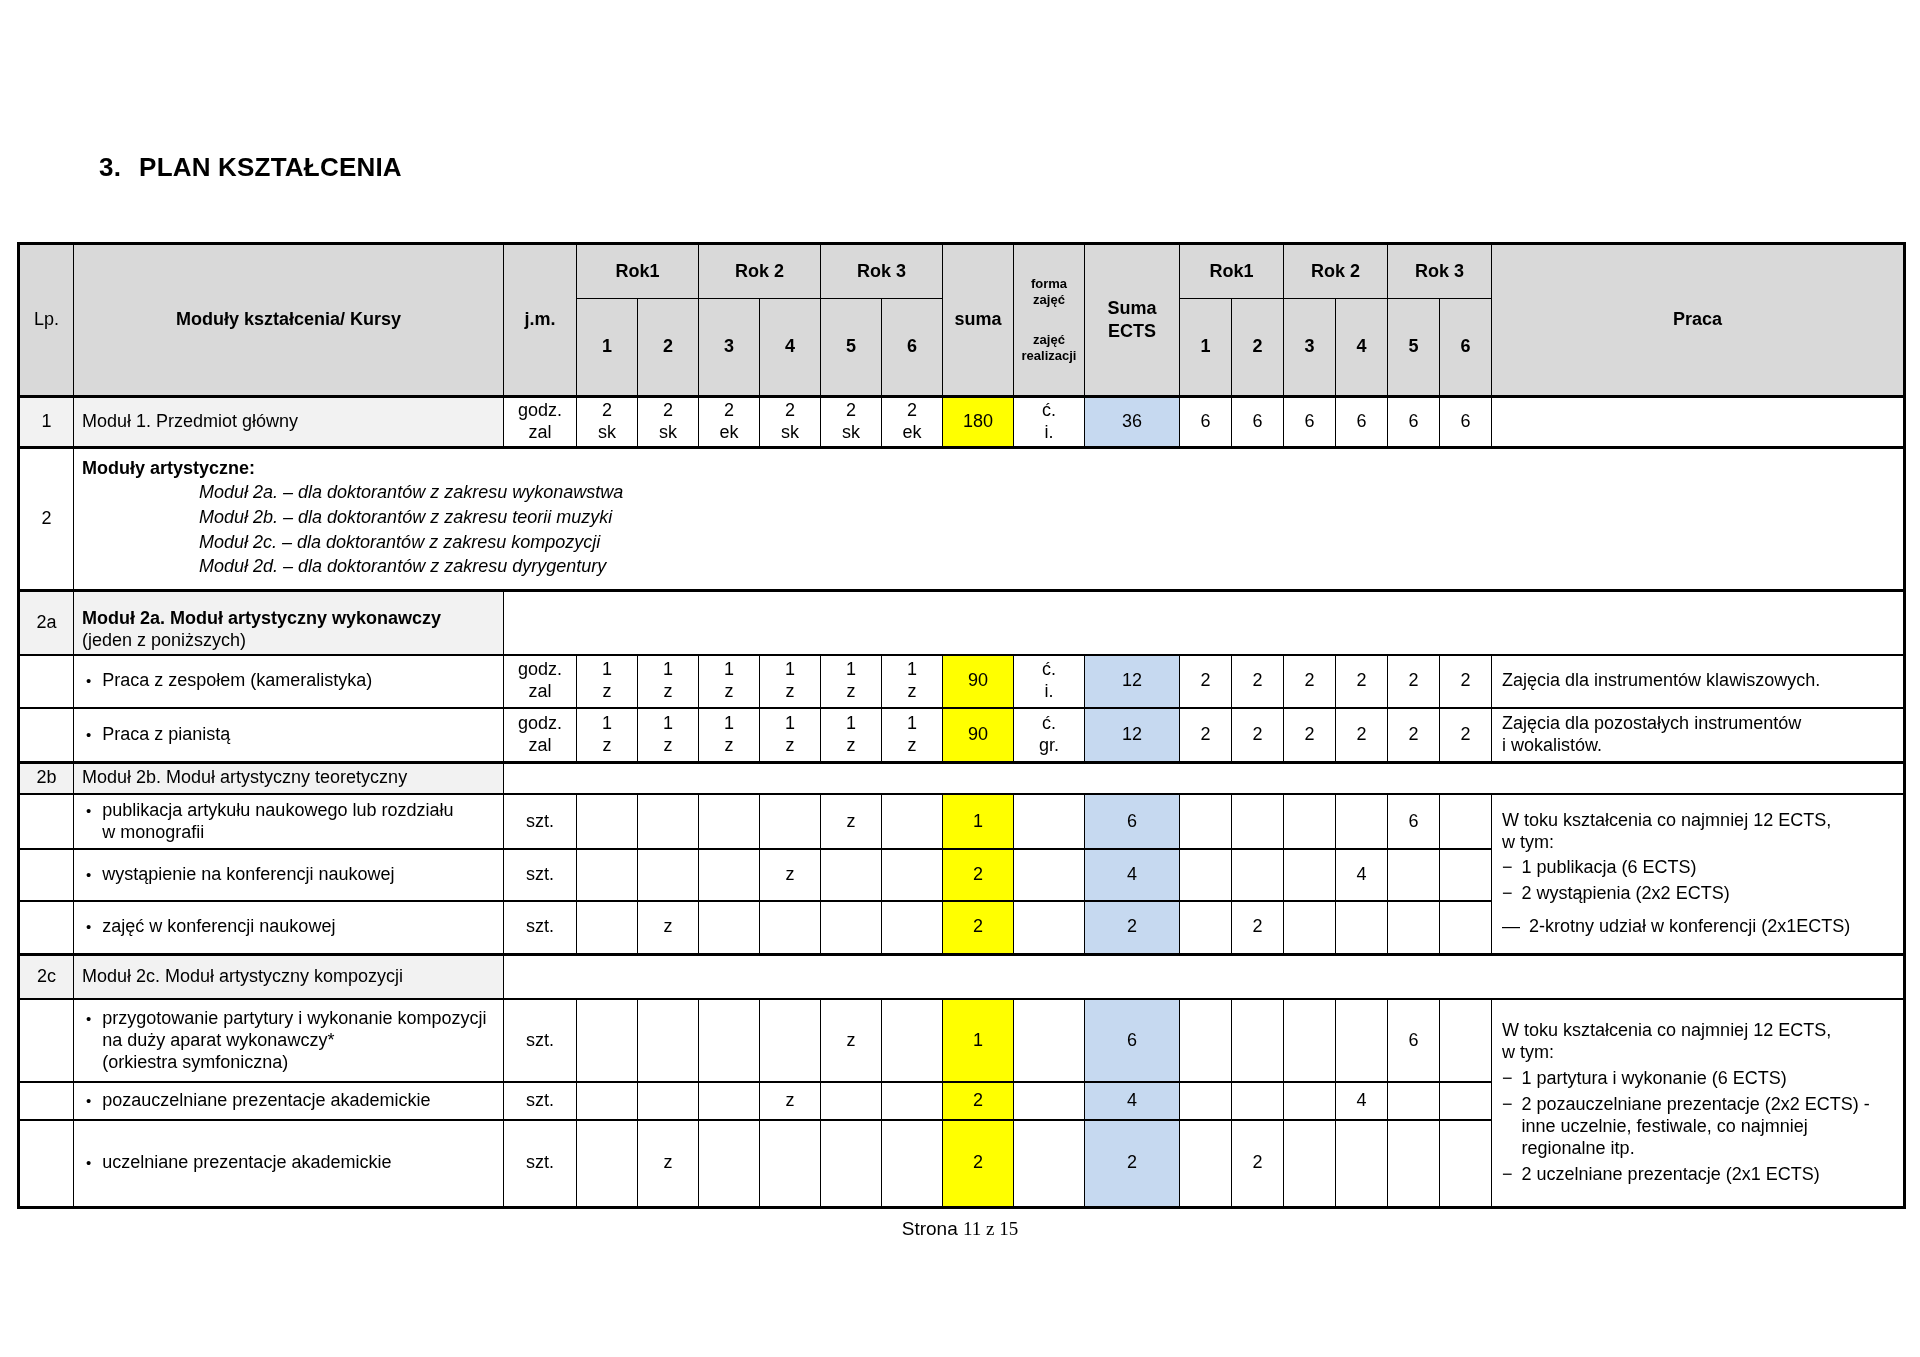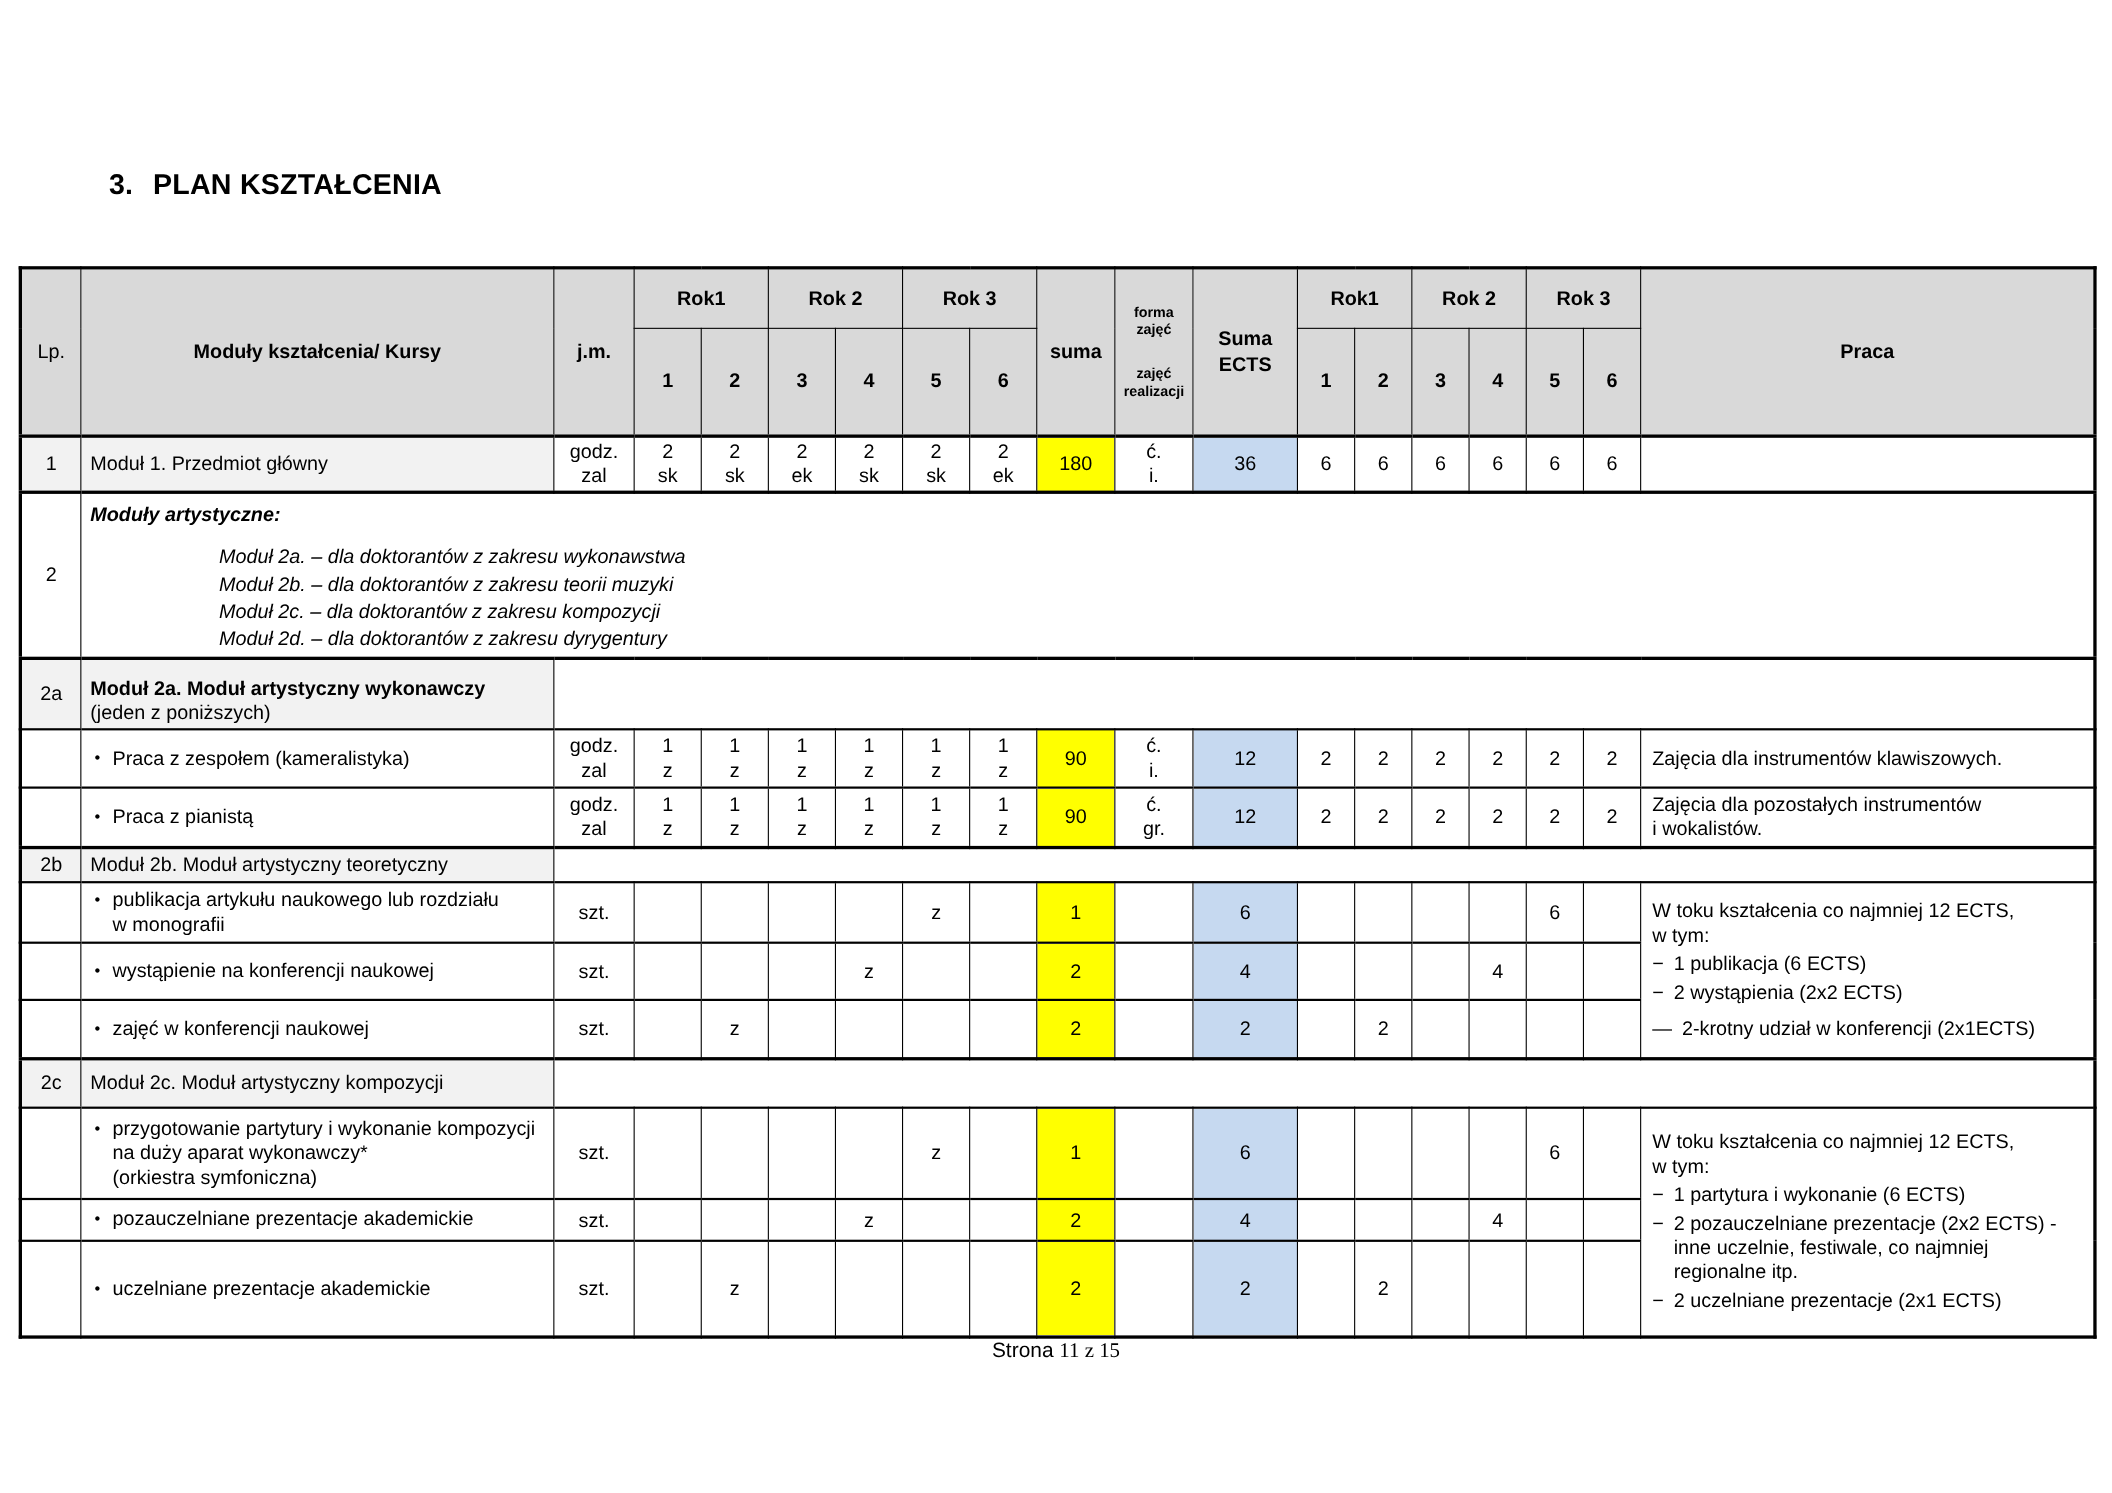--- a/index.html
+++ b/index.html
@@ -25,21 +25,21 @@
   td.bullet-cell{text-align:left;padding-left:12px;}
   .bullet-line{display:flex;gap:11px;align-items:flex-start;text-align:left;}
   .bdot{font-size:15px;line-height:22px;}
   td.uwagi{text-align:left;padding:4px 10px;}
   .uw-item{display:flex;gap:9px;margin-top:4px;text-align:left;}
   .uw-item.spaced{margin-top:11px;}
   .forma-cell-inner{font-size:13px;font-weight:bold;line-height:1.25;}
   .forma-top{margin-bottom:24px;}
   .sumaects-inner{max-width:54px;margin:0 auto;font-weight:bold;line-height:1.3;}
   td.r2cell{text-align:left;vertical-align:top;padding:9px 8px 4px 8px;}
-  .r2-heading{font-weight:bold;font-style:italic;margin-bottom:14px;}
+  .r2-heading{font-weight:bold;margin-bottom:0;}
   .r2-line{font-style:italic;padding-left:117px;line-height:1.38;}
   .footer{position:absolute;top:1218px;left:0;width:1920px;text-align:center;font-size:19px;}
   .serif{font-family:"Liberation Serif",serif;}
 </style>
 </head>
 <body>
 
 <div class="page">
 
   <div class="title">

